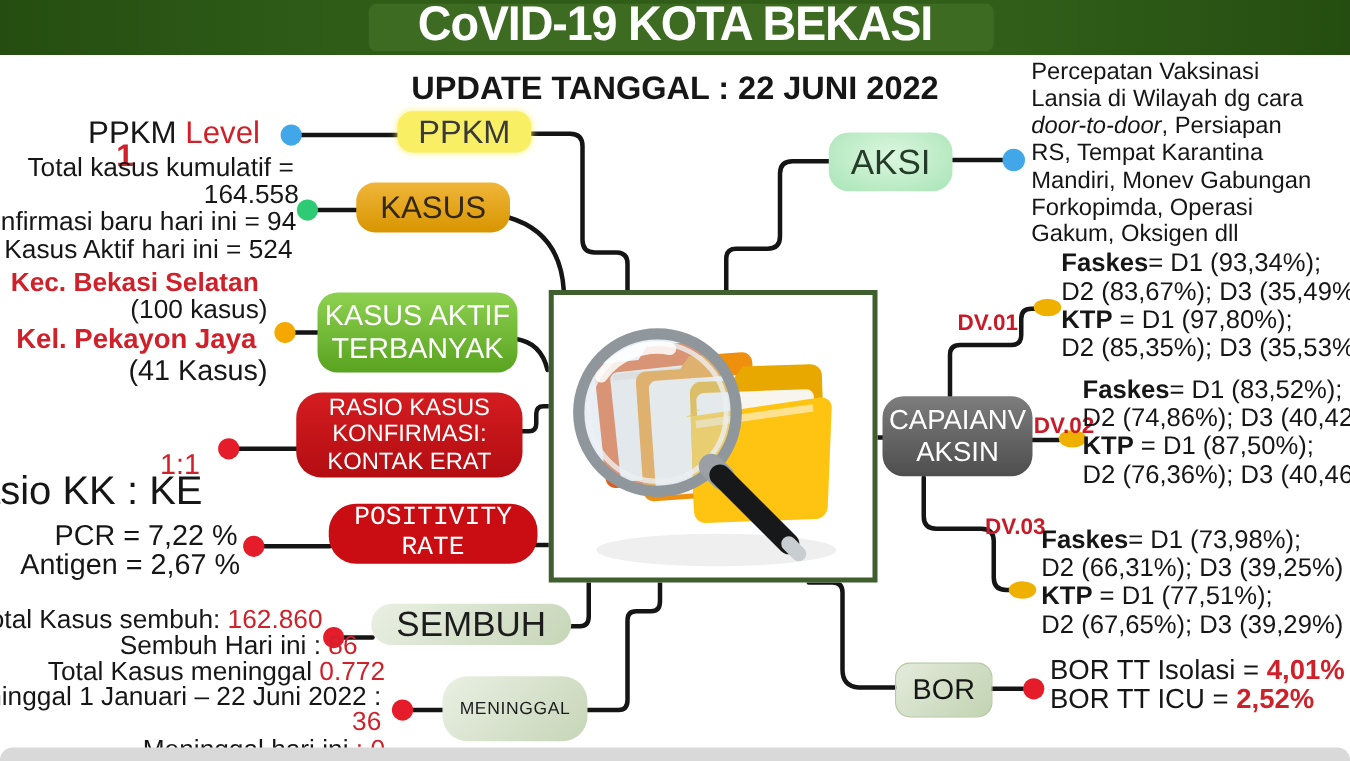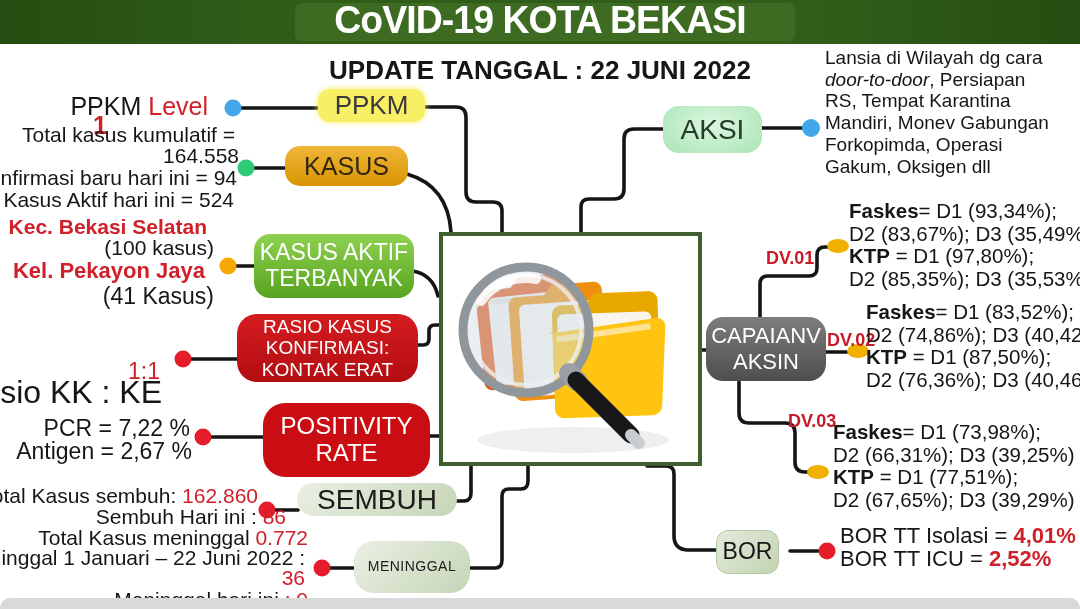--- a/index.html
+++ b/index.html
@@ -20,30 +20,30 @@
   .node{position:absolute;display:flex;flex-direction:column;align-items:center;justify-content:center;
         text-align:center;box-sizing:border-box;line-height:1.12;}
   .n-ppkm{left:318px;top:89px;width:107px;height:33px;background:#f8ef65;border-radius:12px;
           font-size:26px;color:#3a3a3a;box-shadow:0 0 6px #f8ef65;}
   .n-kasus{left:285px;top:146px;width:123px;height:40px;background:linear-gradient(180deg,#f0b63a,#d89500);
            border-radius:15px;font-size:25px;color:#33270f;}
   .n-aktif{left:254px;top:234px;width:160px;height:64px;background:linear-gradient(180deg,#8ed150,#58a31f);
            border-radius:16px;font-size:23px;font-weight:400;color:#fff;}
   .n-rasio{left:237px;top:314px;width:181px;height:68px;background:linear-gradient(180deg,#d41c20,#b30d12);
            border-radius:20px;font-size:19px;color:#fff;}
-  .n-posrate{left:263px;top:403px;width:167px;height:74px;background:#c90d12;border-radius:22px;
-             font-size:24px;color:#fff;}
+  .n-posrate{left:263px;top:403px;width:167px;height:48px;background:#c90d12;border-radius:22px;
+             font-size:21px;color:#fff;font-family:Liberation Mono, monospace;}
   .n-pale{background:linear-gradient(135deg,#eaf0e4,#c6d5b7);color:#1c1c1c;}
   .n-sembuh{left:297px;top:483px;width:160px;height:33px;border-radius:18px;font-size:28px;}
   .n-meninggal{left:354px;top:541px;width:116px;height:52px;border-radius:20px;font-size:14px;letter-spacing:.5px;}
   .n-aksi{left:663px;top:106px;width:99px;height:47px;border-radius:16px;font-size:28px;color:#253c29;
           background:radial-gradient(ellipse at 50% 40%,#dcf7e0,#a8e4b5);}
   .n-capaian{left:706px;top:317px;width:120px;height:64px;border-radius:17px;font-size:22px;color:#fff;
              background:linear-gradient(180deg,#7d7d7d,#4e4e4e);line-height:1.2;}
-  .n-bor{left:716px;top:530px;width:63px;height:44px;border-radius:12px;font-size:23px;
+  .n-bor{left:716px;top:530px;width:78px;height:44px;border-radius:12px;font-size:23px;
          background:linear-gradient(135deg,#e3ebdb,#c2d3b2);border:1px solid #b5c8a4;}
   
   .aksi-p{position:absolute;left:825px;top:47px;font-size:19px;line-height:21.7px;white-space:nowrap;}
   .vblock{position:absolute;font-size:20.5px;line-height:22.6px;white-space:nowrap;}
   .dv{position:absolute;font-size:18px;font-weight:700;color:#c81a28;white-space:nowrap;}
   .borline{position:absolute;left:840px;font-size:22px;white-space:nowrap;}
   
   .frame{position:absolute;left:439px;top:232px;width:263px;height:234px;border:4px solid #3f5f2f;
          background:#fff;box-sizing:border-box;display:flex;align-items:center;justify-content:center;}
   .overlay{position:absolute;left:0;top:0;pointer-events:none;}
@@ -159,20 +159,21 @@
         <circle cx="81" cy="92" r="55" fill="none" stroke="#eceff2" stroke-width="4" opacity="0.8"></circle>
         <path d="M36 63 a55 55 0 0 1 55 -22" stroke="#ffffff" stroke-width="10" fill="none" opacity="0.85" stroke-linecap="round"></path>
         <line x1="124" y1="135" x2="133" y2="144" stroke="#9aa0a6" stroke-width="20" stroke-linecap="round"></line>
         <line x1="131" y1="142" x2="186" y2="197" stroke="#17181a" stroke-width="17" stroke-linecap="round"></line>
         <line x1="186" y1="197" x2="194" y2="205" stroke="#c8cdd2" stroke-width="12" stroke-linecap="round"></line>
       </g>
     </svg>
   </div>
 
   <div class="aksi-p">
+    <div>Percepatan Vaksinasi</div>
     <div>Lansia di Wilayah dg cara</div>
     <div><i>door-to-door</i><span>, Persiapan</span></div>
     <div>RS, Tempat Karantina</div>
     <div>Mandiri, Monev Gabungan</div>
     <div>Forkopimda, Operasi</div>
     <div>Gakum, Oksigen dll</div>
   </div>
 
   <div class="dv" style="left:766px;top:248px;">DV.01</div>
   <div class="vblock" style="left:849px;top:200px;">

